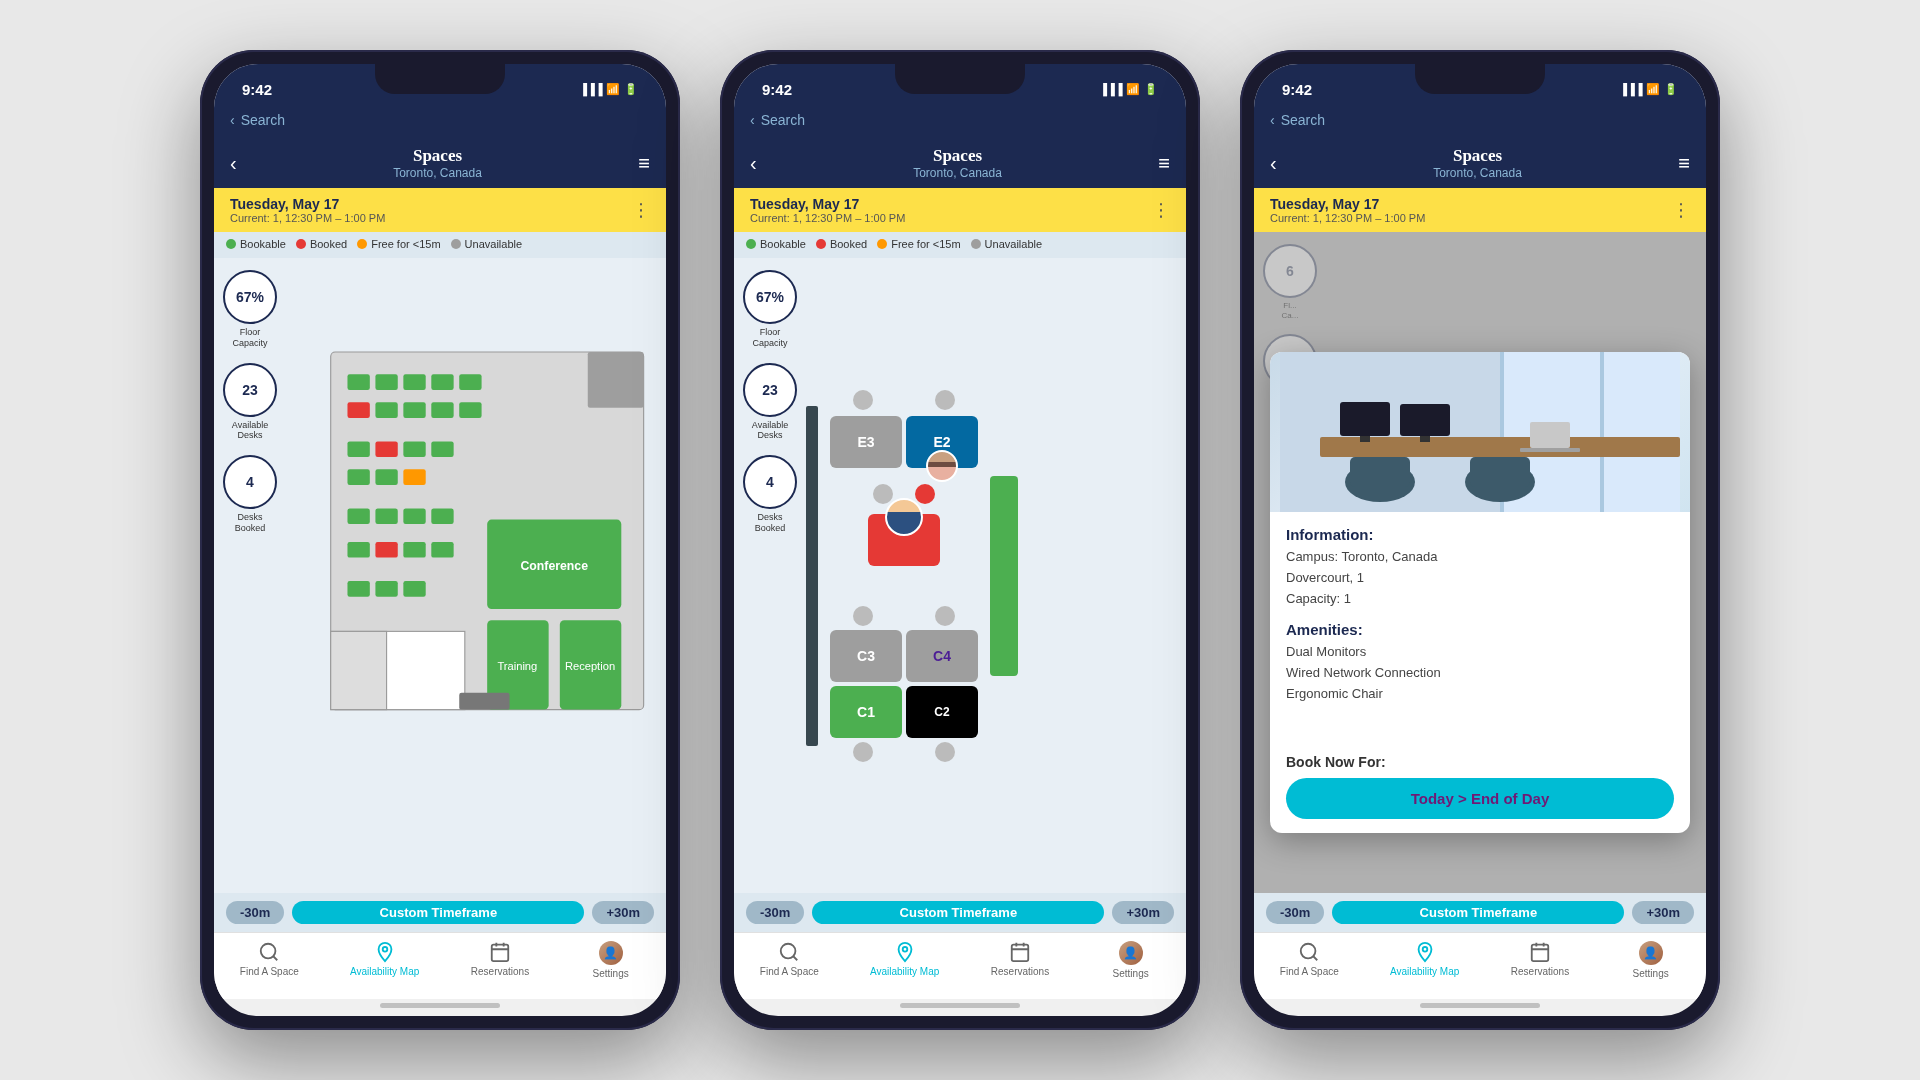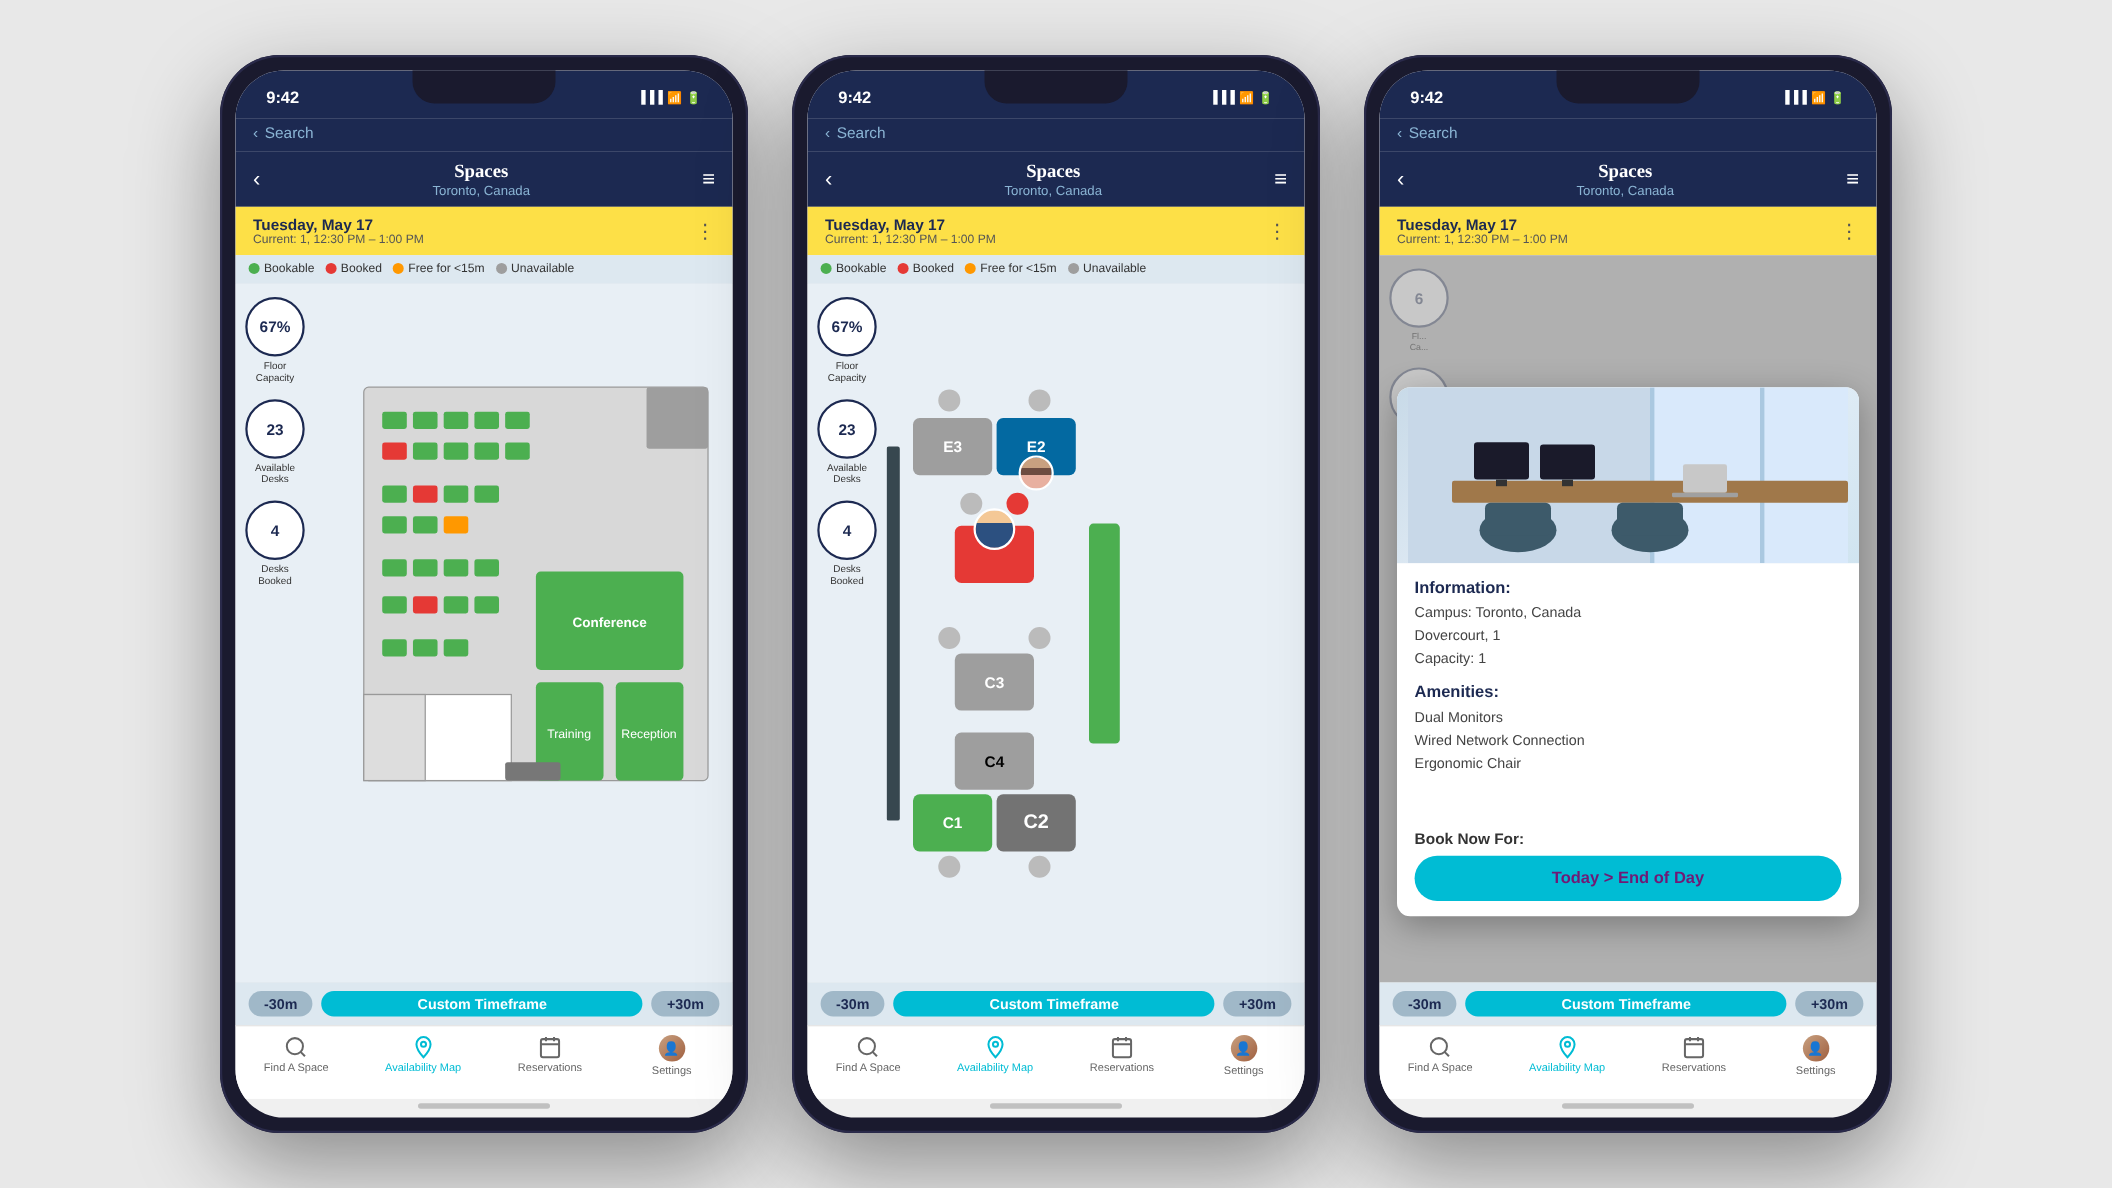--- a/index.html
+++ b/index.html
@@ -625,28 +625,28 @@
               </div>
             </div>
 
             <div style="display:flex;flex-direction:column;align-items:center;gap:4px;margin-top:16px;">
 
               <div style="display:flex;gap:4px;">
                 <div style="width:20px;height:20px;border-radius:50%;background:#bbb;"></div>
                 <div style="width:20px;height:20px;border-radius:50%;background:#bbb;margin-left:58px;"></div>
               </div>
 
-              <div style="display:flex;gap:20px;flex-direction:column;">
+              <div style="display:flex;gap:4px;">
                 <div style="width:72px;height:52px;background:#9e9e9e;border-radius:6px;display:flex;align-items:center;justify-content:center;color:white;font-weight:700;font-size:14px;">C3</div>
-                <div style="width:72px;height:52px;background:#9e9e9e;border-radius:6px;display:flex;align-items:center;justify-content:center;color:#000000;font-weight:700;font-size:14px;">C4</div>
+                <div style="width:72px;height:52px;background:#9e9e9e;border-radius:6px;display:flex;align-items:center;justify-content:center;color:#4c1d95;font-weight:700;font-size:14px;">C4</div>
               </div>
 
               <div style="display:flex;gap:4px;">
                 <div style="width:72px;height:52px;background:#4caf50;border-radius:6px;display:flex;align-items:center;justify-content:center;color:white;font-weight:700;font-size:14px;">C1</div>
-                <div style="width:72px;height:52px;background:#737373;border-radius:6px;display:flex;align-items:center;justify-content:center;color:white;font-weight:700;font-size:18px;">C2</div>
+                <div style="width:72px;height:52px;background:#000000;border-radius:6px;display:flex;align-items:center;justify-content:center;color:white;font-weight:700;font-size:12px;">C2</div>
               </div>
 
               <div style="display:flex;gap:4px;">
                 <div style="width:20px;height:20px;border-radius:50%;background:#bbb;"></div>
                 <div style="width:20px;height:20px;border-radius:50%;background:#bbb;margin-left:58px;"></div>
               </div>
             </div>
           </div>
 
           <div style="width:28px;min-height:200px;background:#4caf50;border-radius:4px;margin-left:8px;align-self:center;"></div>

